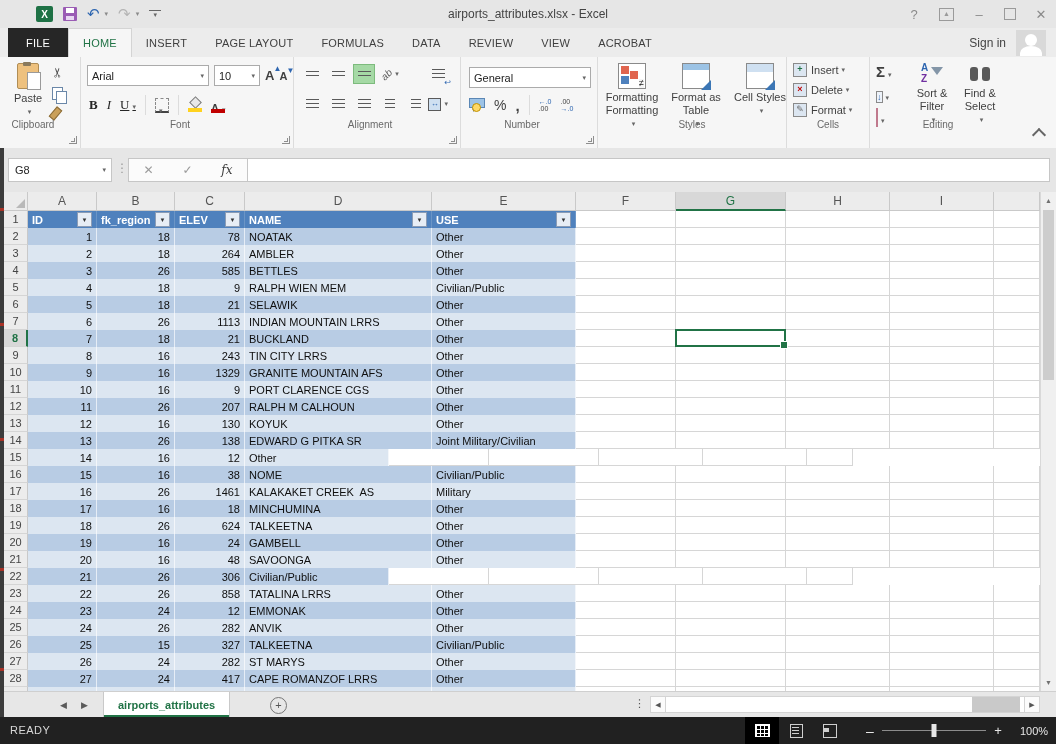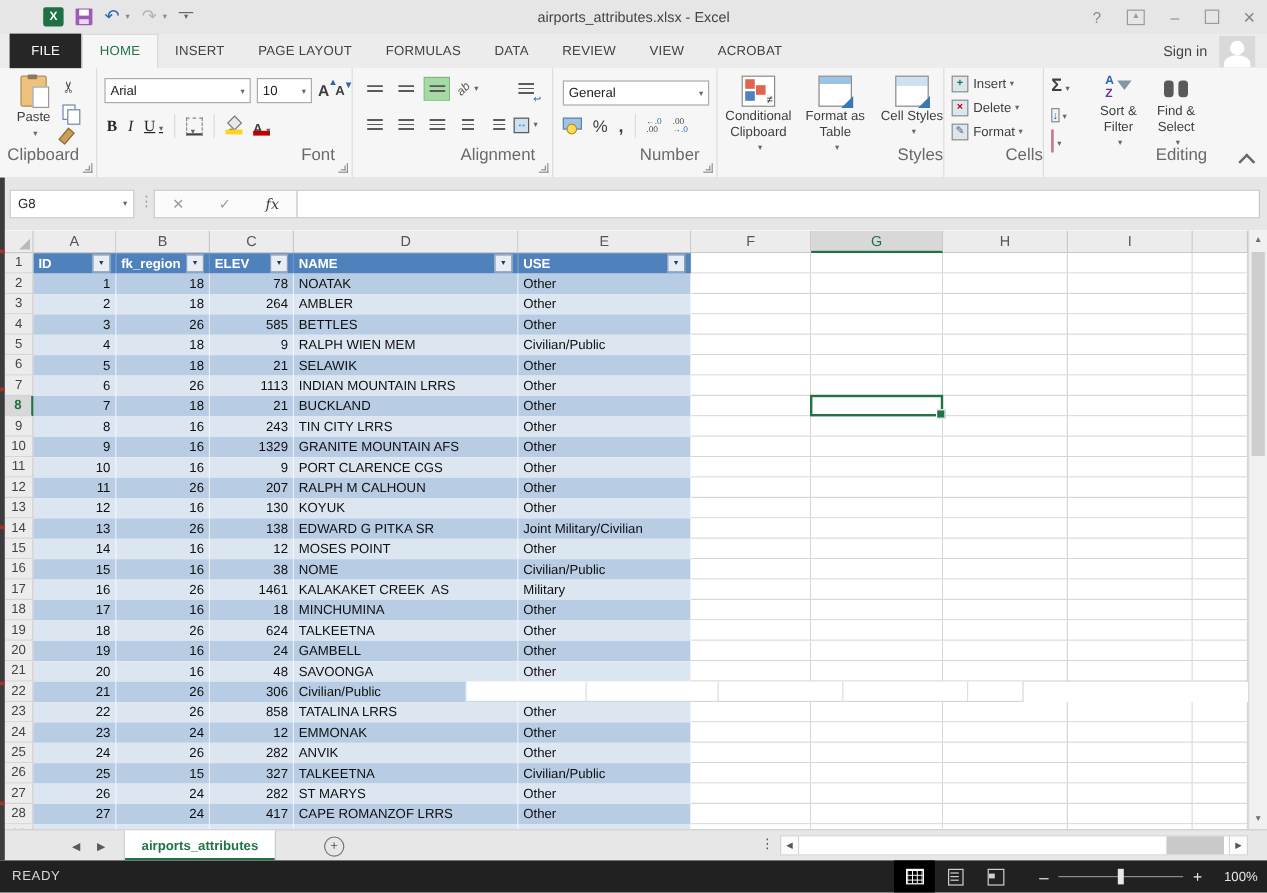--- a/index.html
+++ b/index.html
@@ -29,21 +29,21 @@
   .mtab.file{background:#262626;color:#fff;margin-left:8px;padding:0 18px;}
   .mtab.active{background:#f6f6f6;color:#217346;border:1px solid #d4d4d4;border-bottom:none;}
   .signin{position:absolute;right:50px;top:36px;font-size:12px;color:#444;}
   .avatar{position:absolute;right:10px;top:30px;width:30px;height:26px;background:#d9d9d9;overflow:hidden;}
   .avatar:before{content:"";position:absolute;left:9px;top:4px;width:12px;height:12px;border-radius:50%;background:#fff;}
   .avatar:after{content:"";position:absolute;left:4px;top:16px;width:22px;height:14px;border-radius:50% 50% 0 0;background:#fff;}
   
   .ribbon{position:absolute;left:0;top:57px;width:1056px;height:91px;background:#f6f6f6;
           border-bottom:1px solid #d0d0d0;display:flex;}
   .rgroup{position:relative;border-right:1px solid #dcdcdc;height:100%;flex:none;}
-  .glabel{position:absolute;bottom:12px;left:0;right:14px;text-align:right;font-size:14px;color:#696969;}
+  .glabel{position:absolute;bottom:18px;left:0;right:14px;text-align:center;font-size:10px;color:#696969;}
   .launcher{position:absolute;right:3px;bottom:4px;width:7px;height:7px;border-right:1px solid #8e8e8e;border-bottom:1px solid #8e8e8e;}
   .launcher:before{content:"";position:absolute;right:1px;bottom:1px;width:3px;height:3px;border-right:1px solid #8e8e8e;border-bottom:1px solid #8e8e8e;}
   .dd:after{content:"▾";font-size:7px;color:#666;margin-left:3px;}
   .rbtn{display:flex;align-items:center;font-size:11px;color:#3f3f3f;}
   .bigbtn{display:flex;flex-direction:column;align-items:center;justify-content:flex-start;font-size:11px;color:#3f3f3f;text-align:center;line-height:13px;}
   
   .paste-big{position:absolute;left:8px;top:6px;width:40px;height:66px;}
   .clip-icon{width:20px;height:24px;background:#eec17e;border:1px solid #b08d55;border-radius:2px;position:relative;margin-bottom:3px;}
   .clip-icon:before{content:"";position:absolute;left:5px;top:-2px;width:8px;height:4px;background:#8a7a5d;border-radius:1px;}
   .clip-icon:after{content:"";position:absolute;right:-3px;bottom:-2px;width:12px;height:16px;background:#fff;border:1px solid #9a9a9a;}
@@ -356,21 +356,21 @@
 
     <div class="rgroup" style="width:188px">
       <div class="stybtns">
         <div class="stybtn bigbtn dd">
           <span class="cf-icon">
               <i class="r"></i>
               <i class="b"></i>
               <i class="r2"></i>
               <span class="ne">≠</span>
             </span>
-          <span>Conditional Clipboard</span>
+          <span>Formatting Formatting</span>
         </div>
         <div class="stybtn bigbtn dd">
           <span class="tbl-icon">
               <i class="brush"></i>
             </span>
           <span>Format as Table</span>
         </div>
         <div class="stybtn bigbtn dd">
           <span class="tbl-icon" style="background:linear-gradient(#cfe0f1 8px,#fff 8px)">
               <i class="brush"></i>
@@ -633,21 +633,20 @@
         <div class="cell gridline" style="width: 110px;"></div>
         <div class="cell gridline" style="width: 104px;"></div>
         <div class="cell gridline" style="width: 104px;"></div>
         <div class="cell gridline" style="width: 46px;"></div>
       </div>
       <div class="grow">
         <div class="rowhead">15</div>
         <div class="cell b1 num" style="width: 69px;">14</div>
         <div class="cell b1 num" style="width: 78px;">16</div>
         <div class="cell b1 num" style="width: 70px;">12</div>
-        <div class="cell b1" style="width: 187px;">MOSES POINT</div>
         <div class="cell b1" style="width: 144px;">Other</div>
         <div class="cell gridline" style="width: 100px;"></div>
         <div class="cell gridline" style="width: 110px;"></div>
         <div class="cell gridline" style="width: 104px;"></div>
         <div class="cell gridline" style="width: 104px;"></div>
         <div class="cell gridline" style="width: 46px;"></div>
       </div>
       <div class="grow">
         <div class="rowhead">16</div>
         <div class="cell b0 num" style="width: 69px;">15</div>

